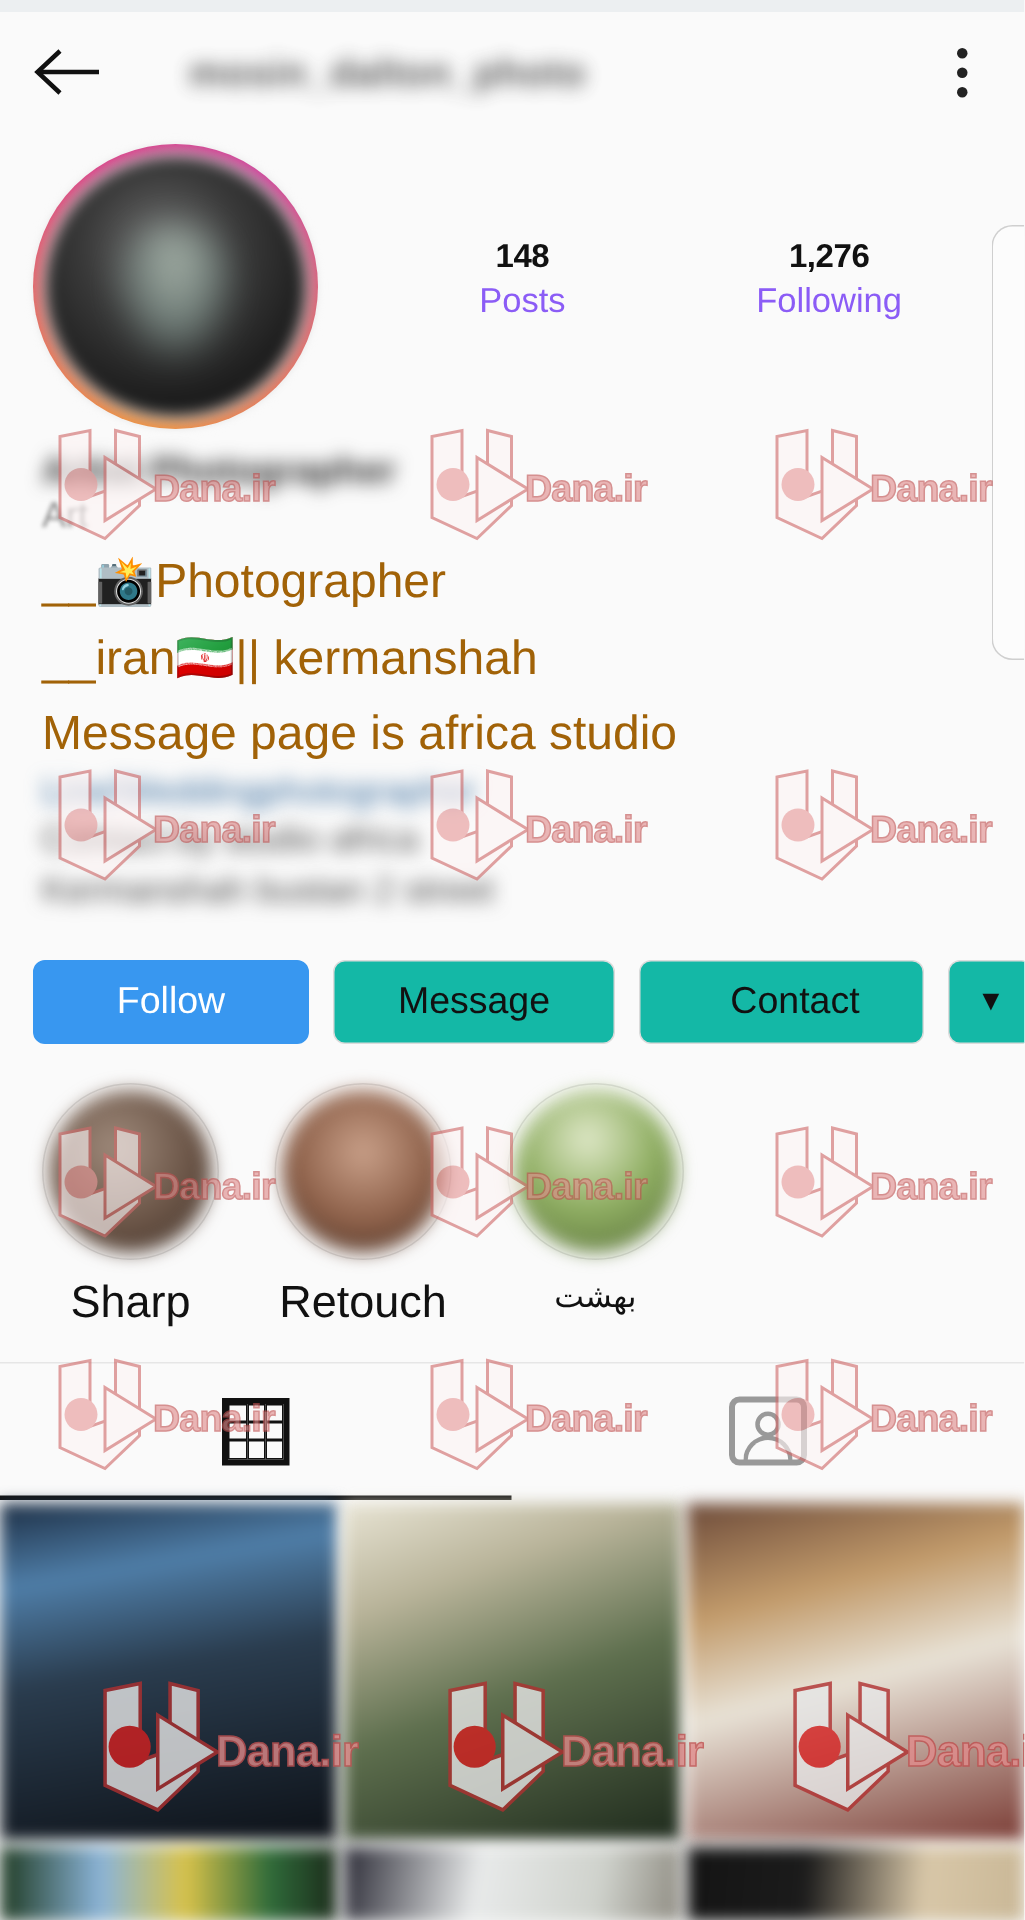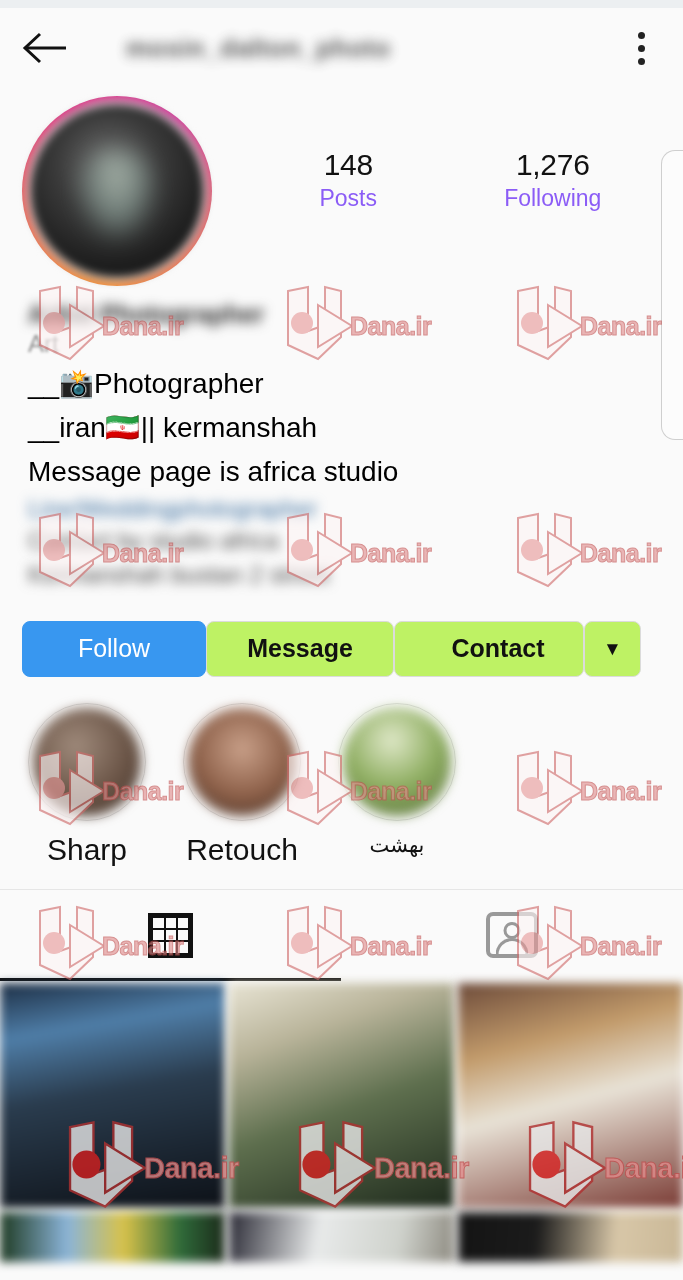--- a/index.html
+++ b/index.html
@@ -54,36 +54,36 @@
     width:78px; height:90px; border-radius:50%;
     background:radial-gradient(ellipse at 50% 30%, #b9c6ba 0%, #7b8c86 45%, rgba(55,64,64,0) 78%);
     filter:blur(11px); opacity:.8;
   }
 
   .stats {
     flex:1 1 auto; display:flex; justify-content:space-around;
     padding:52px 6px 0 34px;
   }
   .stat { text-align:center; min-width:100px; }
-  .stat .num { font-size:30px; font-weight:normal; color:#111; line-height:1.12; letter-spacing:-.3px; }
+  .stat .num { font-size:22px; font-weight:bold; color:#111; line-height:1.12; letter-spacing:-.3px;margin-top:11px; }
   .stat .lbl { font-size:23px; color:#8b5cf6; margin-top:3px; }
 
   
   .bio { padding:14px 22px 0 28px; position:relative; }
-  .bio-line { font-size:28px; color:#000000; line-height:1.58; white-space:nowrap; }
+  .bio-line { font-size:32px; color:#a16207; line-height:1.58; white-space:nowrap; }
   .bio-name { font-size:25px; font-weight:bold; color:#2b2b2b; filter:blur(6px); height:30px; }
   .bio-cat { font-size:24px; color:#8e8e8e; height:32px; filter:blur(1.4px); }
   .bio-link { font-size:24px; color:#3b6fa0; filter:blur(6px); height:32px; }
   .bio-blur-grey { font-size:24px; color:#4a4a4a; filter:blur(6px); height:34px; }
 
   
-  .actions { display:flex; padding:26px 22px 0 22px; }
+  .actions { display:flex; gap:16px; padding:26px 22px 0 22px; }
   .btn {
     height:56px; border-radius:8px; display:flex; align-items:center; justify-content:center;
-    font-size:25px; border:1px solid #dbdbdb; background:#bef264; color:#111;font-weight:bold;
+    font-size:25px; border:1px solid #dbdbdb; background:#14b8a6; color:#111;
   }
   .btn-follow { background:#3897f0; border-color:#3897f0; color:#fff; flex:0 0 184px; font-weight:normal; }
   .btn-message { flex:0 0 188px; }
   .btn-contact { flex:0 0 190px;padding-left:18px; }
   .btn-caret { flex:0 0 57px; font-size:19px; }
 
   
   .highlights { display:flex; gap:37px; padding:26px 22px 0 28px; }
   .hl { width:118px; text-align:center; }
   .hl-circle {

